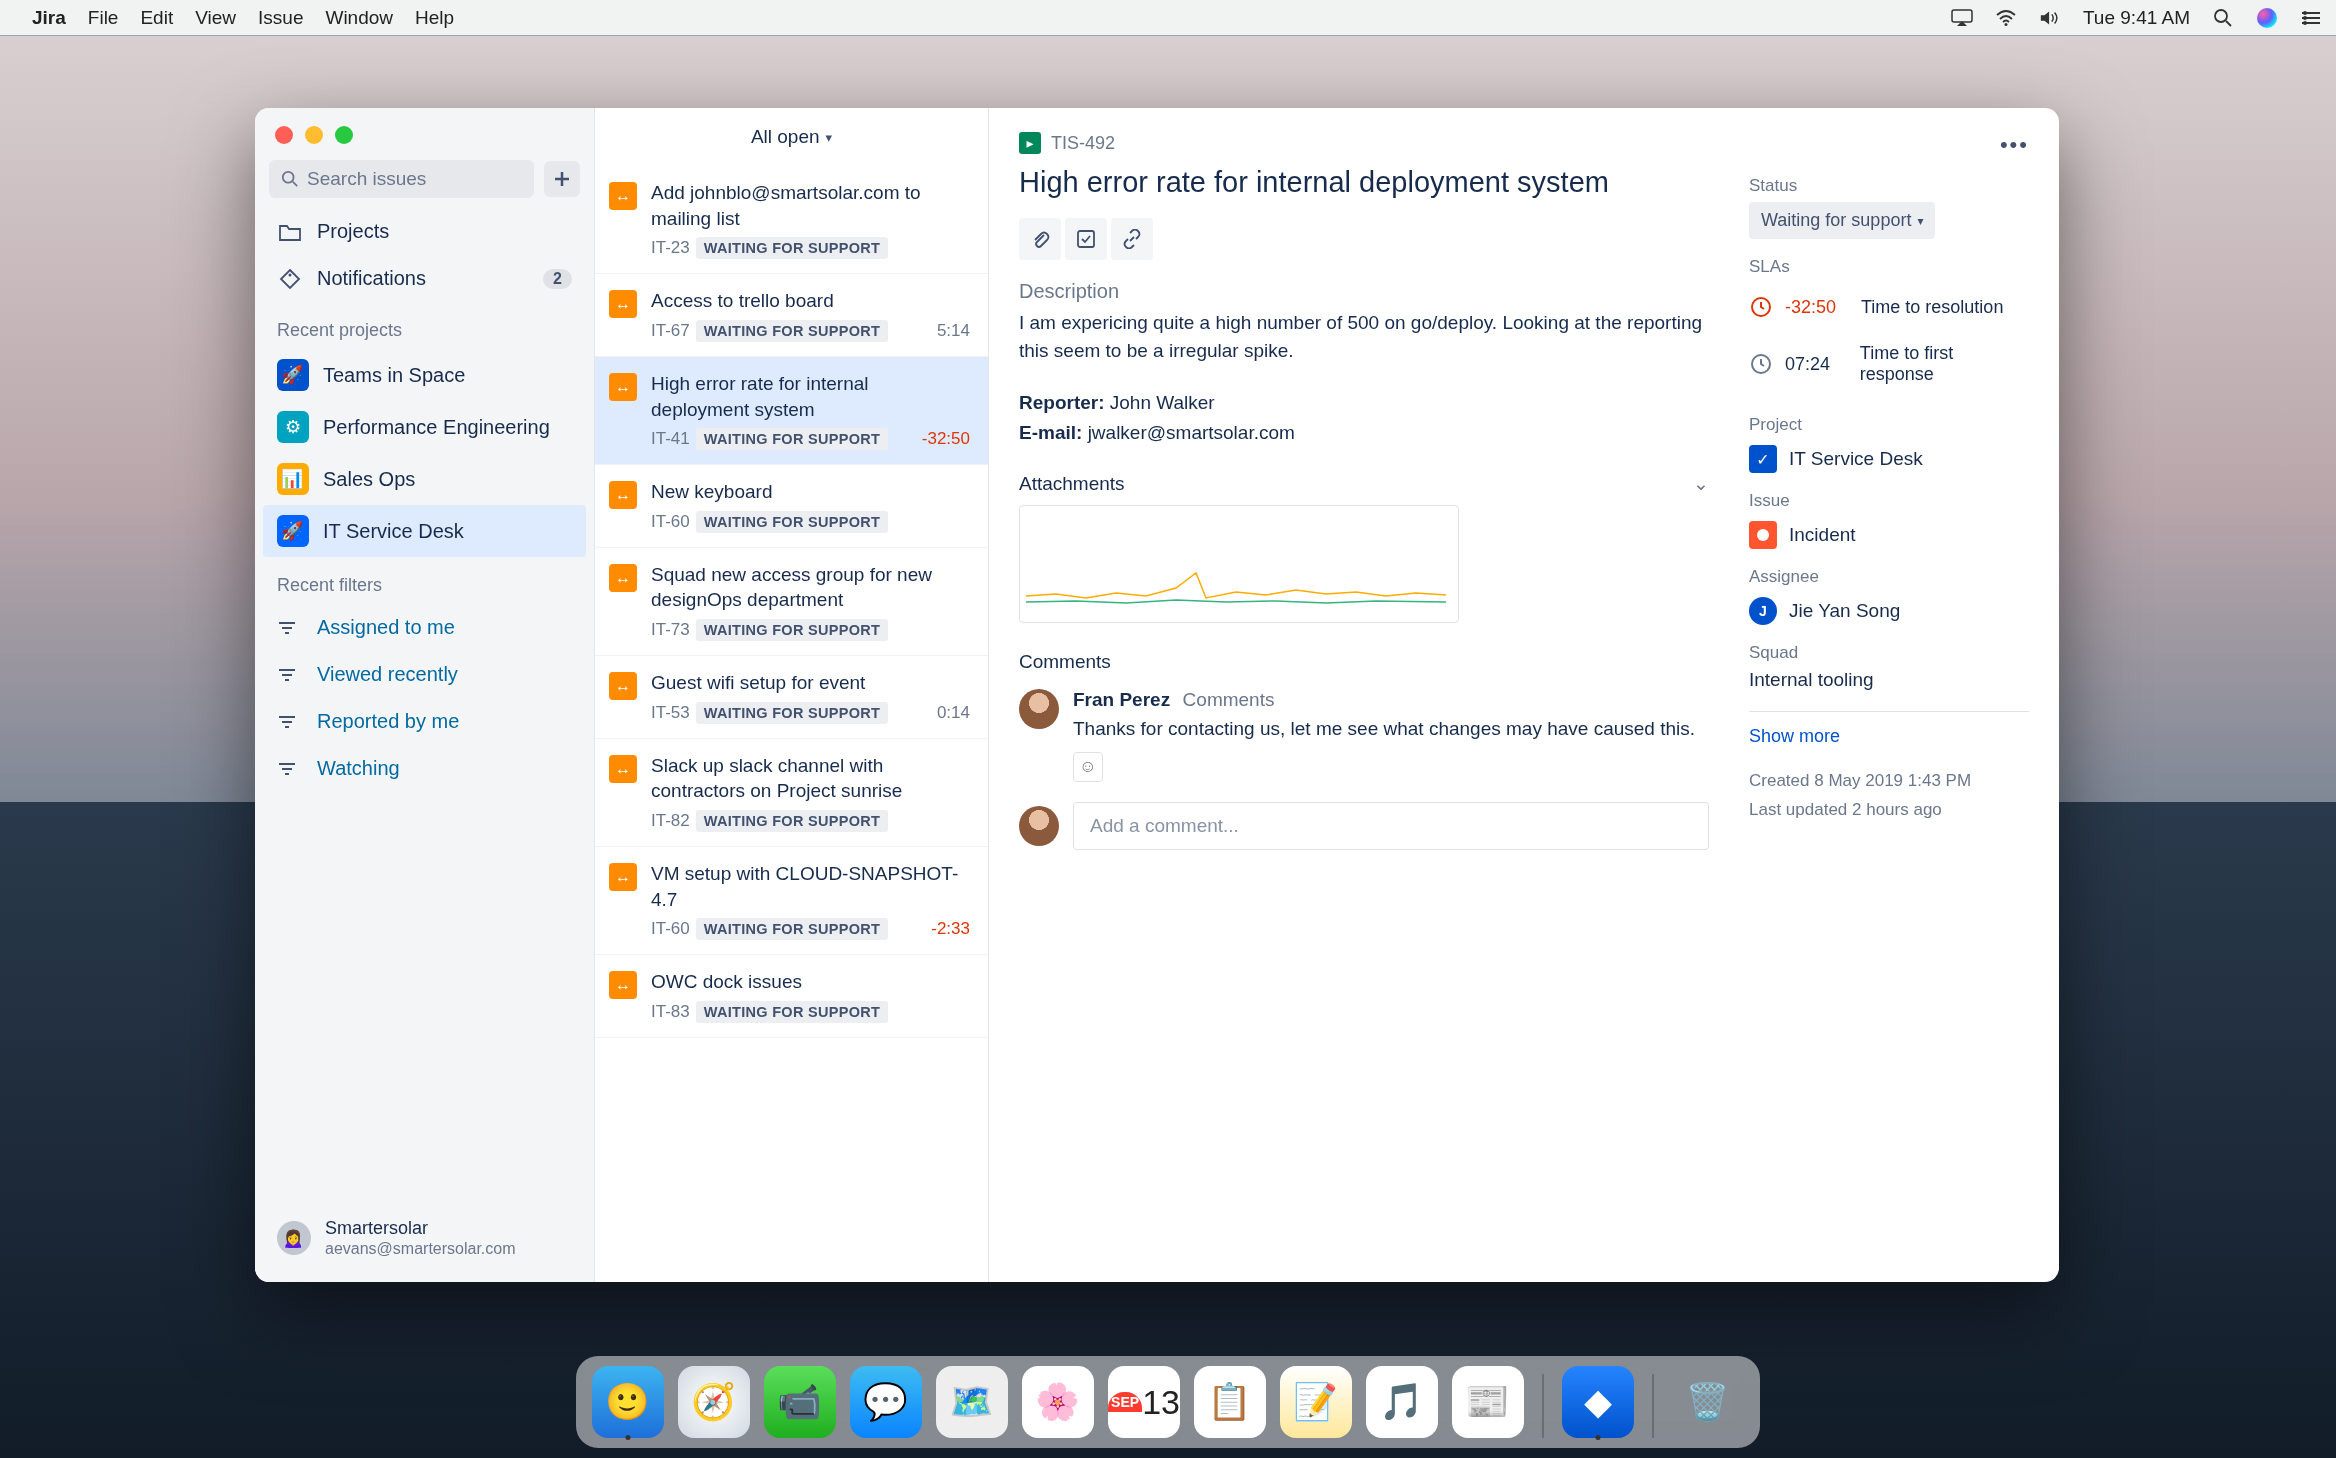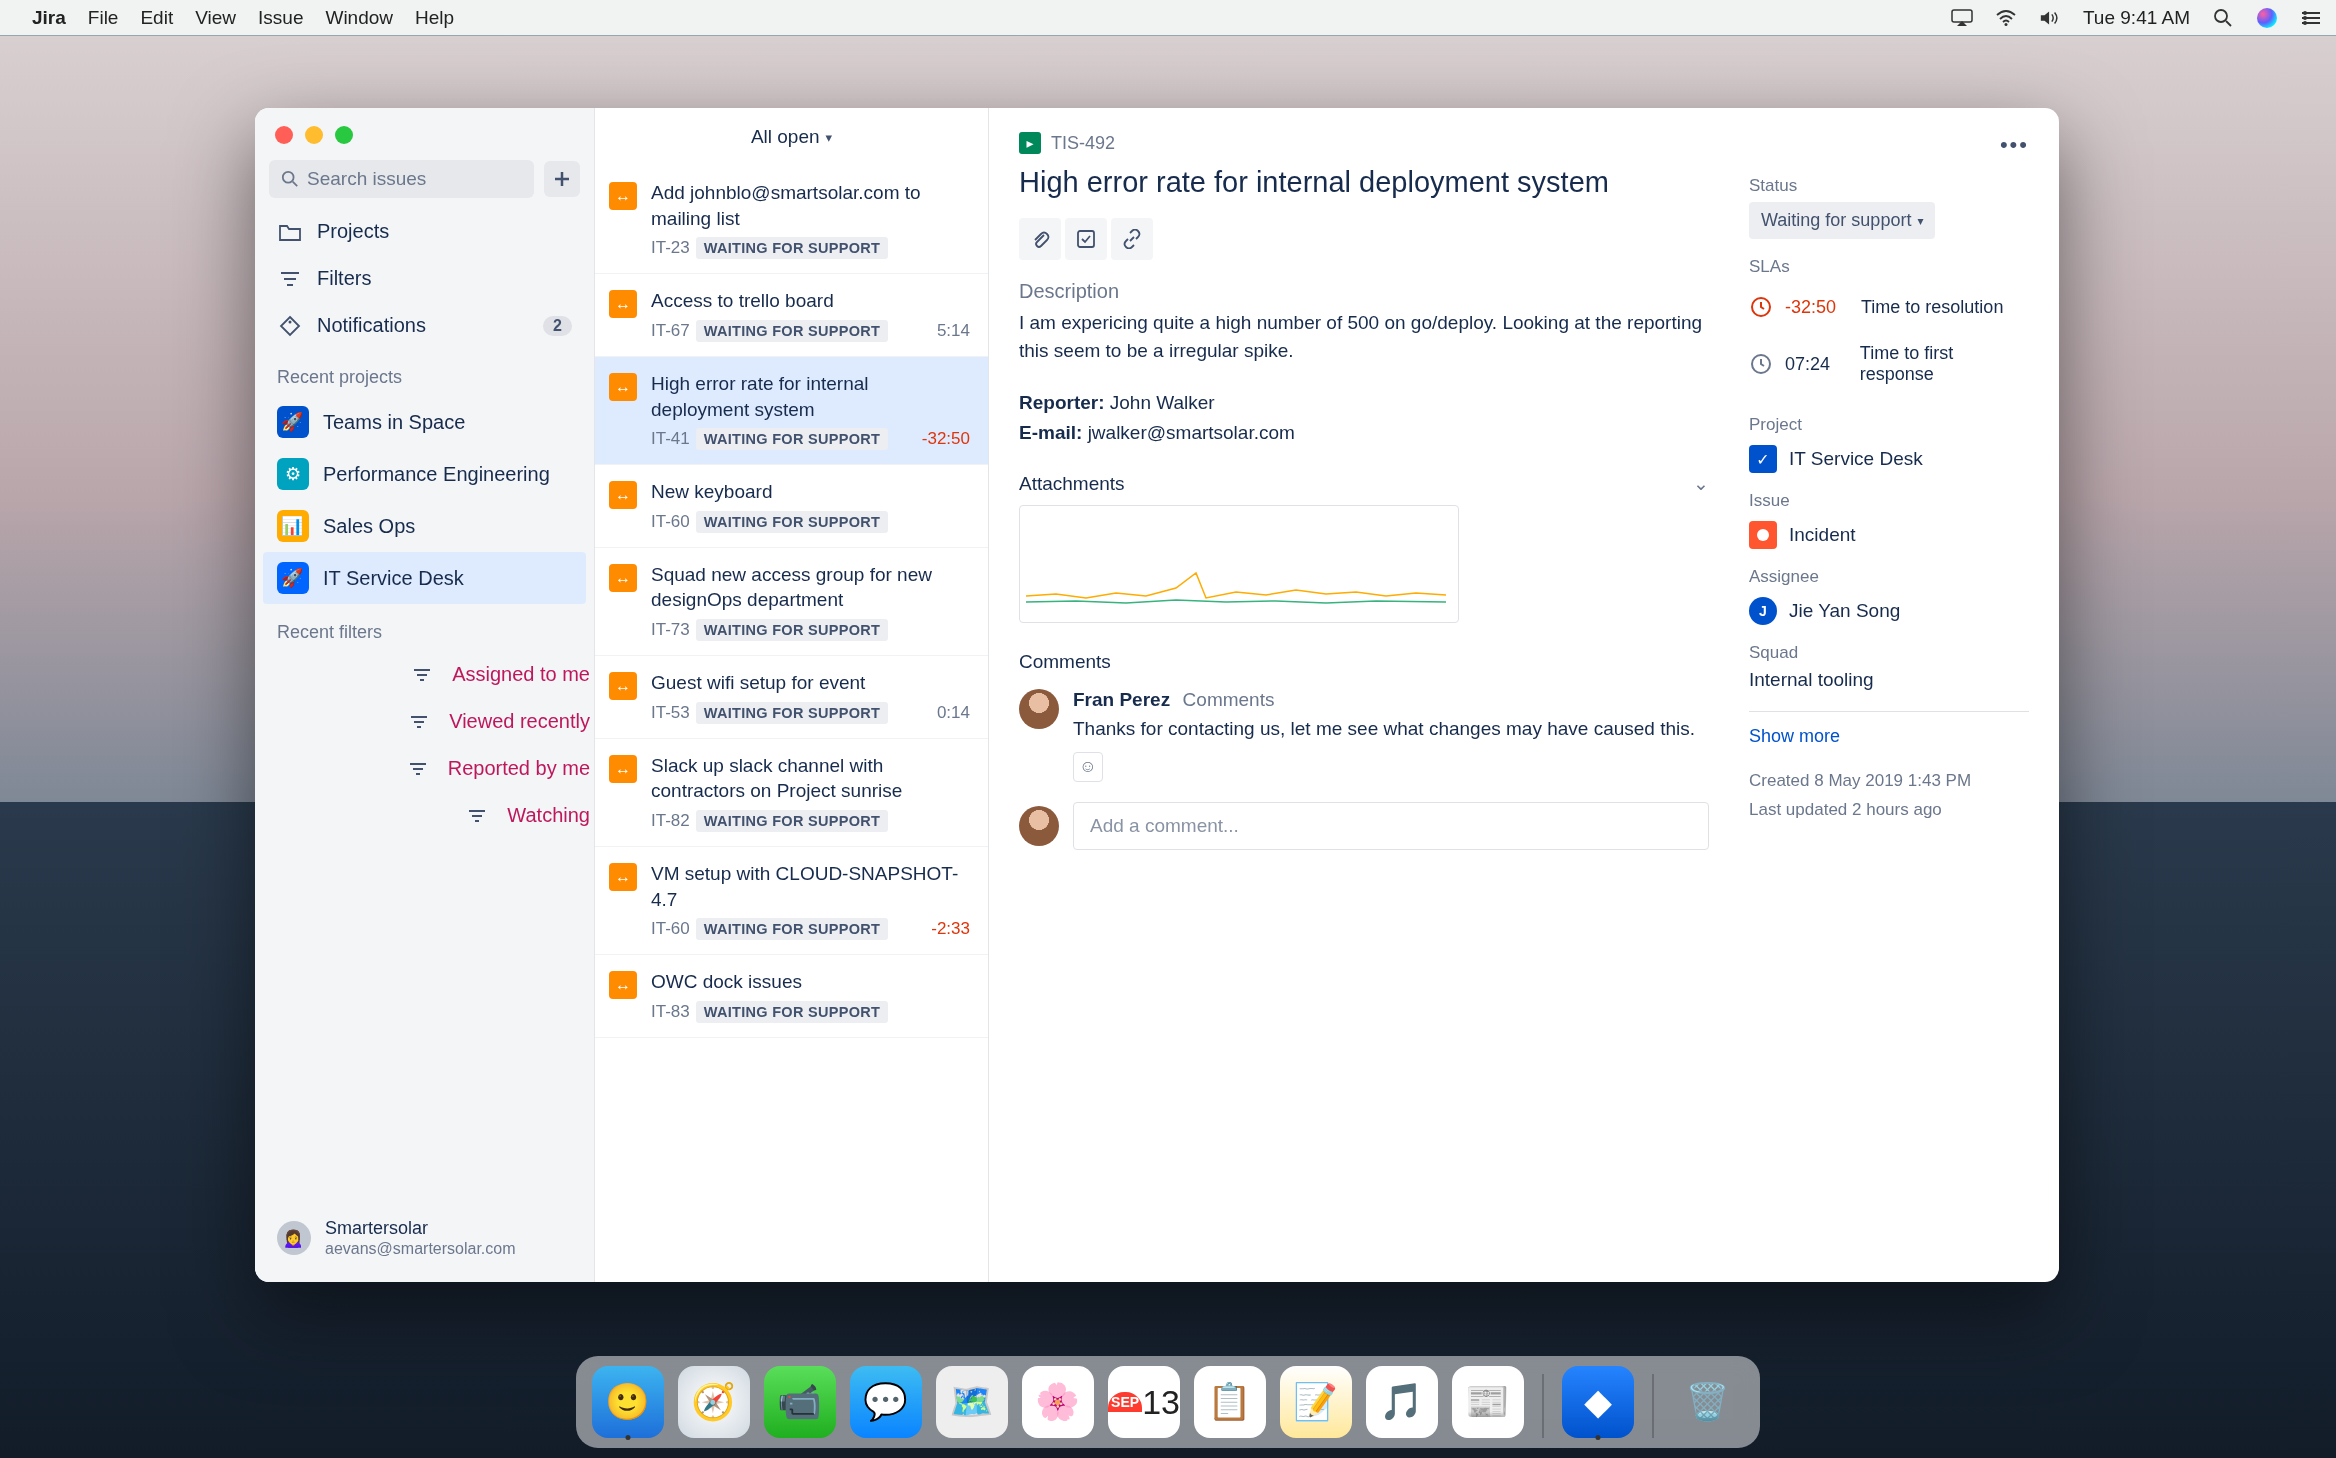--- a/index.html
+++ b/index.html
@@ -33,21 +33,21 @@
   .searchrow { display:flex; align-items:center; gap:10px; padding:0 14px 10px; }
   .searchbox { flex:1; display:flex; align-items:center; gap:8px; background:#e6e8eb; border-radius:6px; padding:8px 12px; color:#6b778c; font-size:19px; }
   .addbtn { width:36px; height:36px; background:#e6e8eb; border-radius:6px; display:flex; align-items:center; justify-content:center; color:#42526e; font-size:24px; }
   .side-item { display:flex; align-items:center; gap:14px; padding:12px 22px; font-size:20px; color:#172b4d; cursor:default; }
   .side-item .sicon { width:26px; display:flex; justify-content:center; }
   .side-item .badge { margin-left:auto; background:#dfe1e6; color:#42526e; border-radius:10px; padding:1px 10px; font-size:16px; font-weight:600; }
   .section-label { padding:18px 22px 8px; font-size:18px; color:#6b778c; }
   .proj-item { display:flex; align-items:center; gap:14px; padding:10px 22px; font-size:20px; color:#172b4d; }
   .proj-item.active { background:#deebff; border-radius:4px; margin:0 8px; padding:10px 14px; }
   .proj-icon { width:32px; height:32px; border-radius:6px; display:flex; align-items:center; justify-content:center; font-size:18px; color:#fff; }
-  .filter-item { display:flex; align-items:center; gap:16px; padding:12px 4px; font-size:20px; color:#be185d;justify-content:flex-end; }
+  .filter-item { display:flex; align-items:center; gap:16px; padding:12px 22px; font-size:20px; color:#0369a1; }
   .filter-item .fic { width:24px; color:#42526e; }
   .sidefoot { margin-top:auto; display:flex; align-items:center; gap:14px; padding:18px 22px 24px; }
   .avatar { width:34px; height:34px; border-radius:50%; background:#c1c7d0; display:inline-flex; align-items:center; justify-content:center; font-size:18px; overflow:hidden;}
   .sidefoot .name { font-size:18px; color:#172b4d; line-height:1.2; }
   .sidefoot .email { font-size:16px; color:#6b778c; }
 
   
   .issuelist { width:394px; border-right:1px solid #e3e5e8; display:flex; flex-direction:column; background:#fff; }
   .listhead { padding:18px 24px; font-size:19px; font-weight:500; color:#172b4d; display:flex; align-items:center; gap:6px; justify-content:center;}
   .listhead .chev { font-size:13px; color:#42526e; }
@@ -214,30 +214,20 @@
     <div class="side-item">
       <span class="sicon">
           <svg width="24" height="20" viewBox="0 0 24 20">
             <path d="M2 4 L9 4 L11 7 L22 7 L22 18 L2 18 Z" fill="none" stroke="#42526e" stroke-width="1.8"></path>
           </svg>
         </span>
       <span>Projects</span>
     </div>
     <div class="side-item">
       <span class="sicon">
-          <svg width="22" height="18" viewBox="0 0 22 18">
-            <line x1="2" y1="3" x2="20" y2="3" stroke="#42526e" stroke-width="2"></line>
-            <line x1="5" y1="9" x2="17" y2="9" stroke="#42526e" stroke-width="2"></line>
-            <line x1="8" y1="15" x2="14" y2="15" stroke="#42526e" stroke-width="2"></line>
-          </svg>
-        </span>
-      <span>Filters</span>
-    </div>
-    <div class="side-item">
-      <span class="sicon">
           <svg width="22" height="22" viewBox="0 0 22 22">
             <path d="M11 2 L20 11 L11 20 L2 11 Z" fill="none" stroke="#42526e" stroke-width="1.8"></path>
             <circle cx="11" cy="7" r="1.5" fill="#42526e"></circle>
           </svg>
         </span>
       <span>Notifications</span>
       <span class="badge">2</span>
     </div>
 
     <div class="section-label">Recent projects</div>

